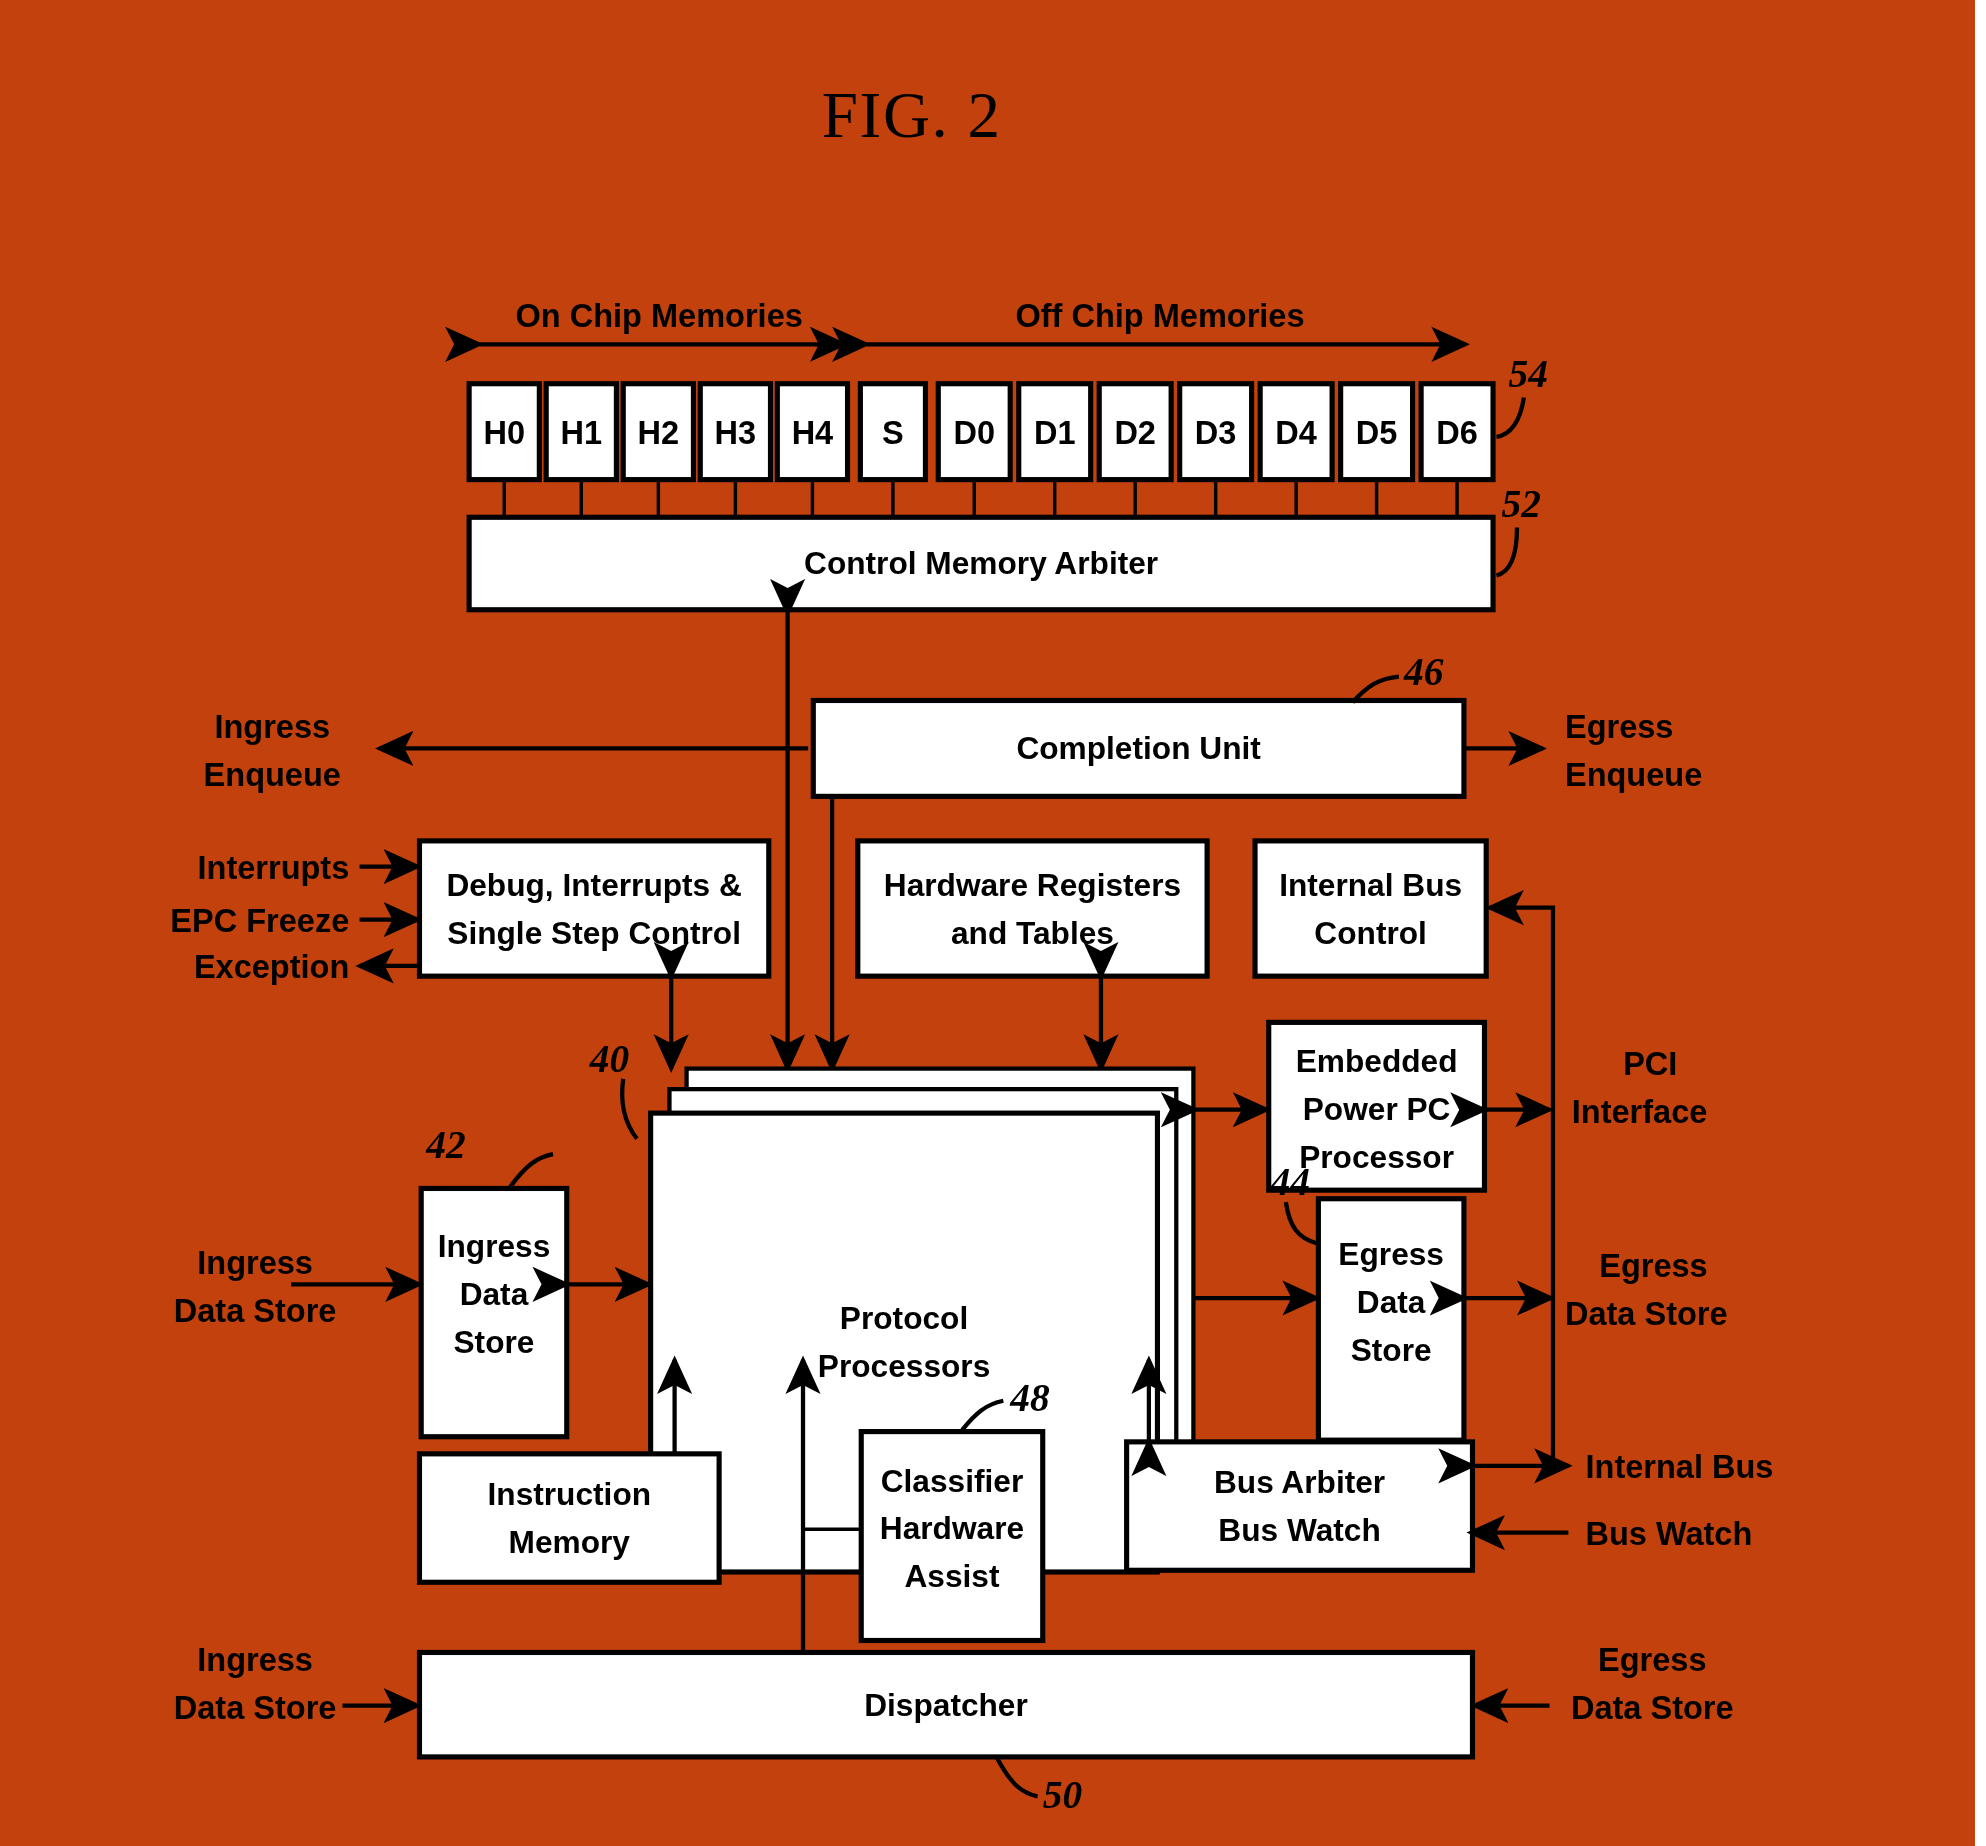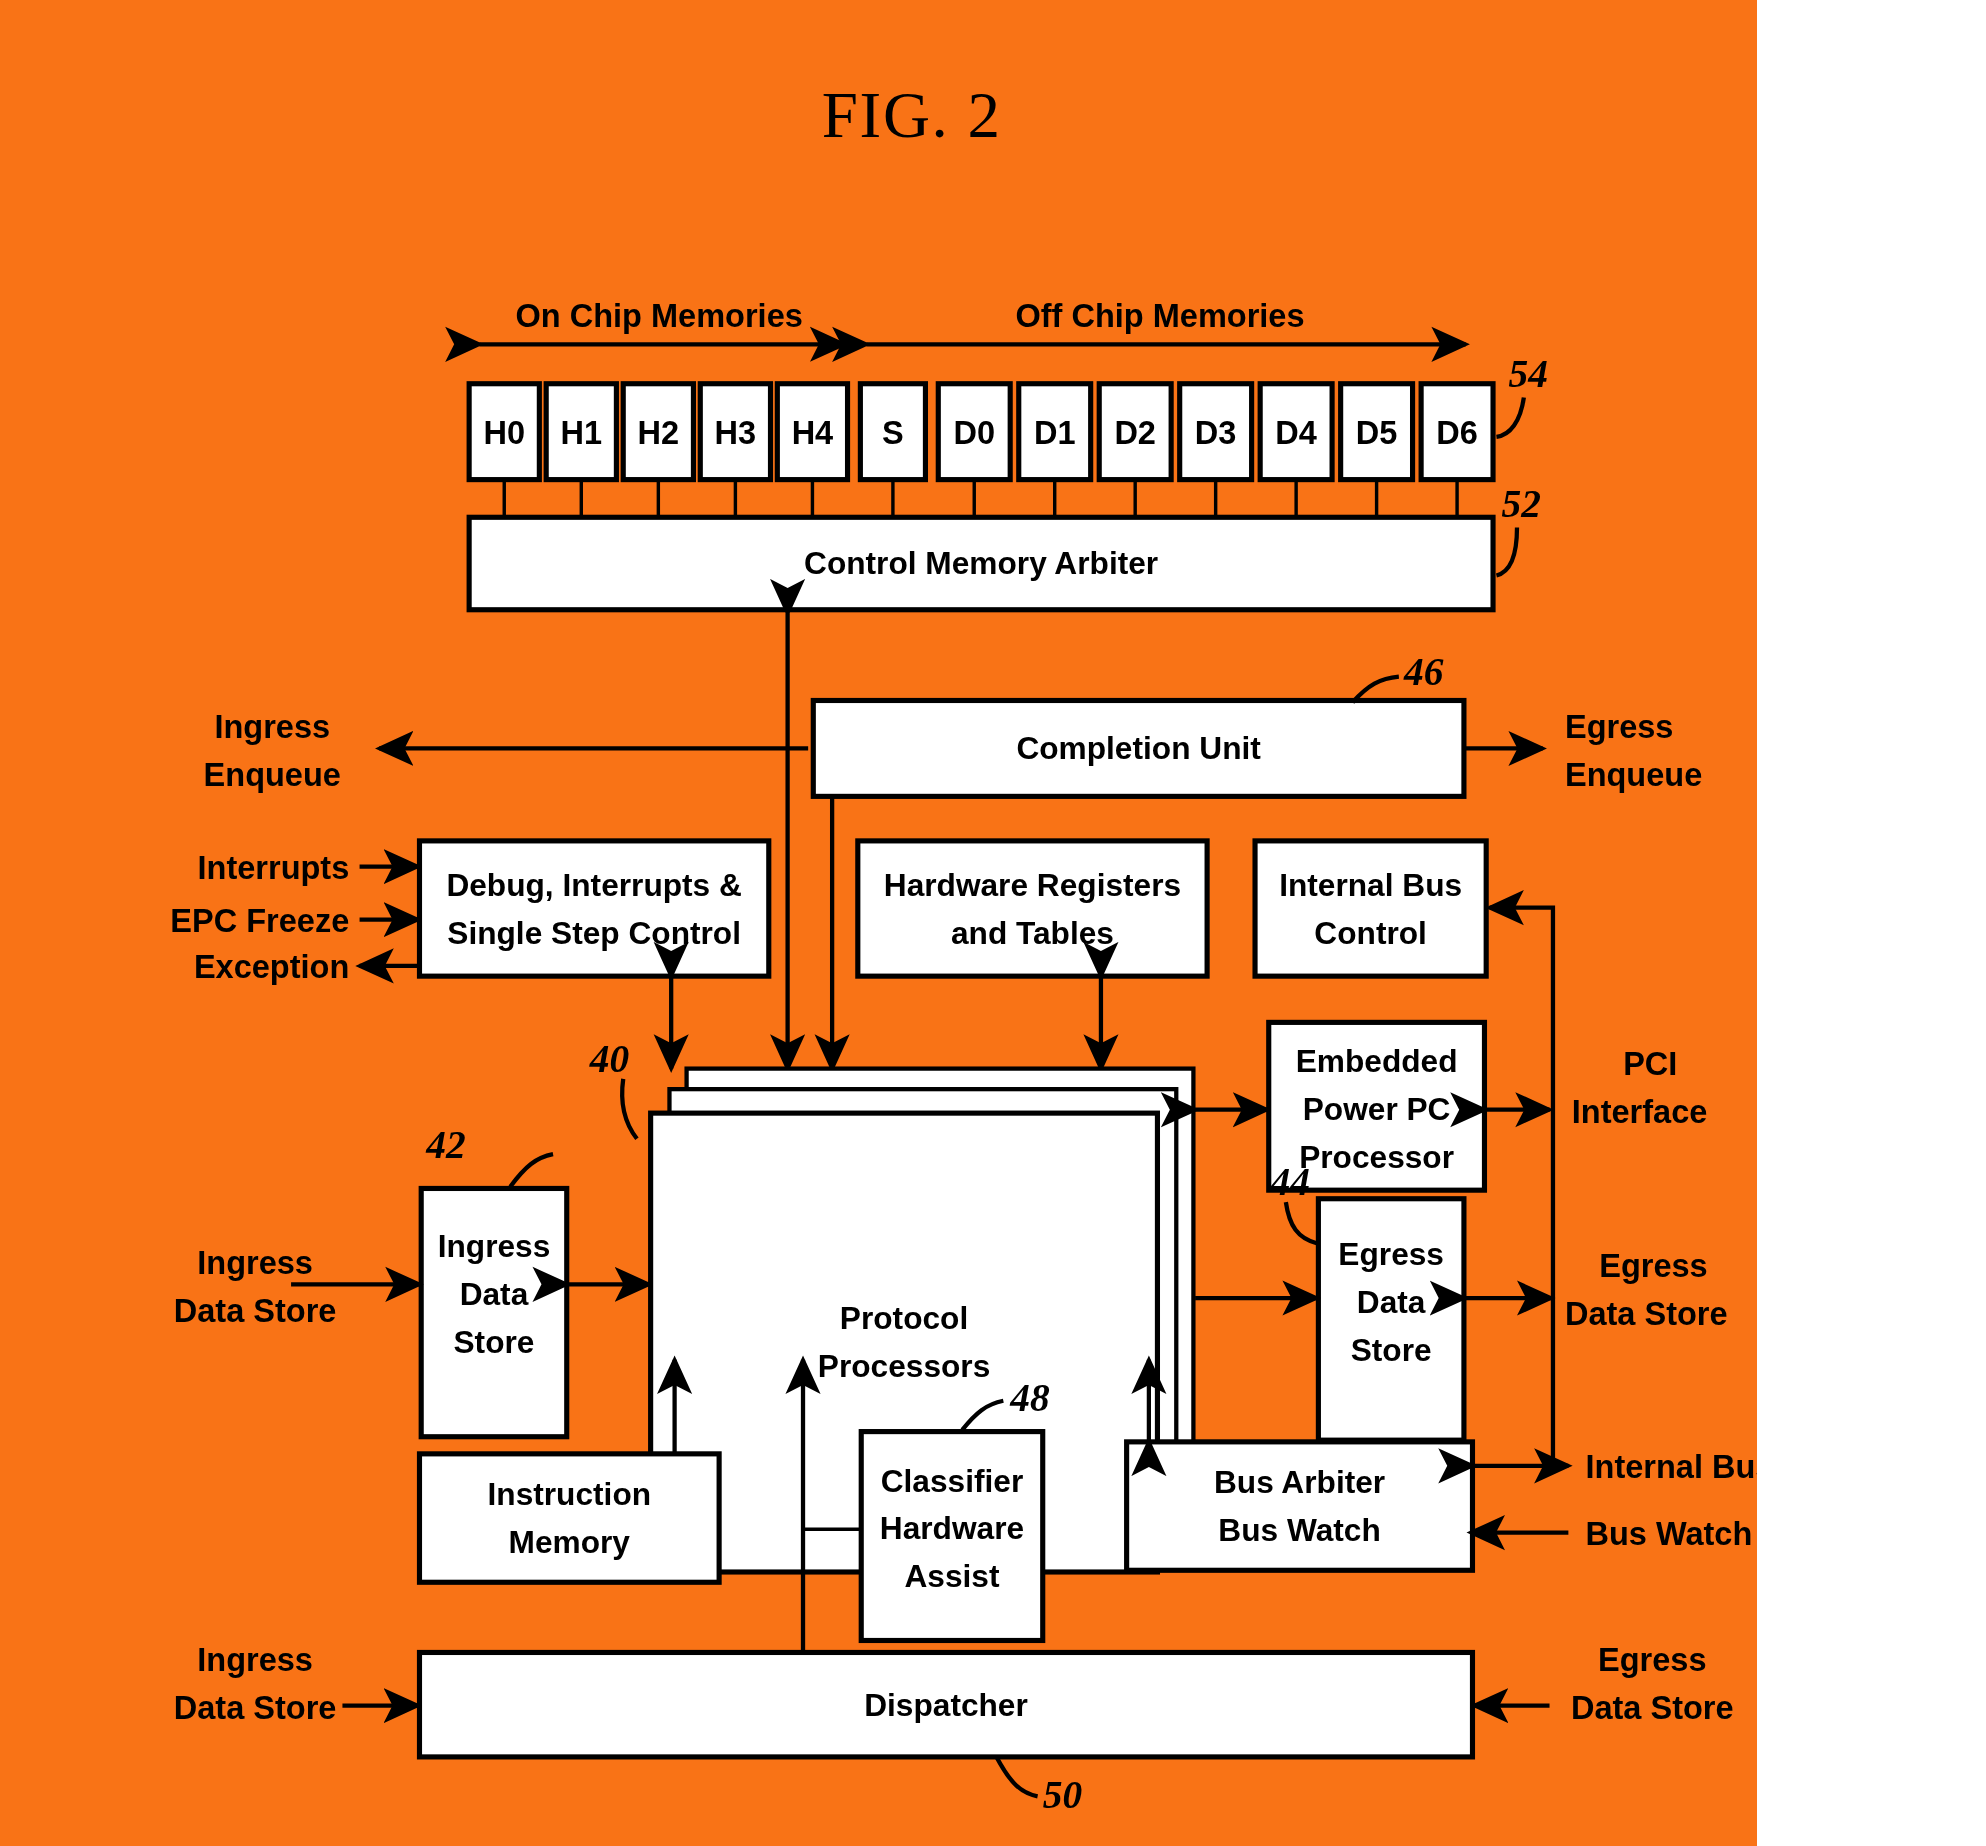--- a/index.html
+++ b/index.html
@@ -1,17 +1,17 @@
 <!DOCTYPE html>
 <html style="font-size:13.7px"><head>
 <meta charset="utf-8">
 <style>
   html,body{margin:0;padding:0;background:#fff;}
   body{width:1987px;height:1847px;font-family:"Liberation Sans",sans-serif;}
-  #stage{position:relative;width:1757px;height:1847px;background:#f97316;overflow:hidden;}
+  #stage{position:relative;width:1975px;height:1847px;background:#c2410c;overflow:hidden;}
   svg#fig{position:absolute;left:0;top:0;width:1987px;height:1847px;}
   .bx{fill:#ffffff;stroke:#000000;stroke-width:6;}
   .bx-thin{fill:#ffffff;stroke:#000000;stroke-width:5;}
   .ln{stroke:#000000;stroke-width:5;fill:none;}
   .ln-thin{stroke:#000000;stroke-width:4;fill:none;}
   .lead{stroke:#000000;stroke-width:5;fill:none;}
   text{font-family:"Liberation Sans",sans-serif;fill:#000;}
   .t-title{font-family:"Liberation Serif",serif;font-size:76px;letter-spacing:2px;}
   .t-box{font-size:37px;font-weight:bold;}
   .t-mem{font-size:38px;font-weight:bold;}

